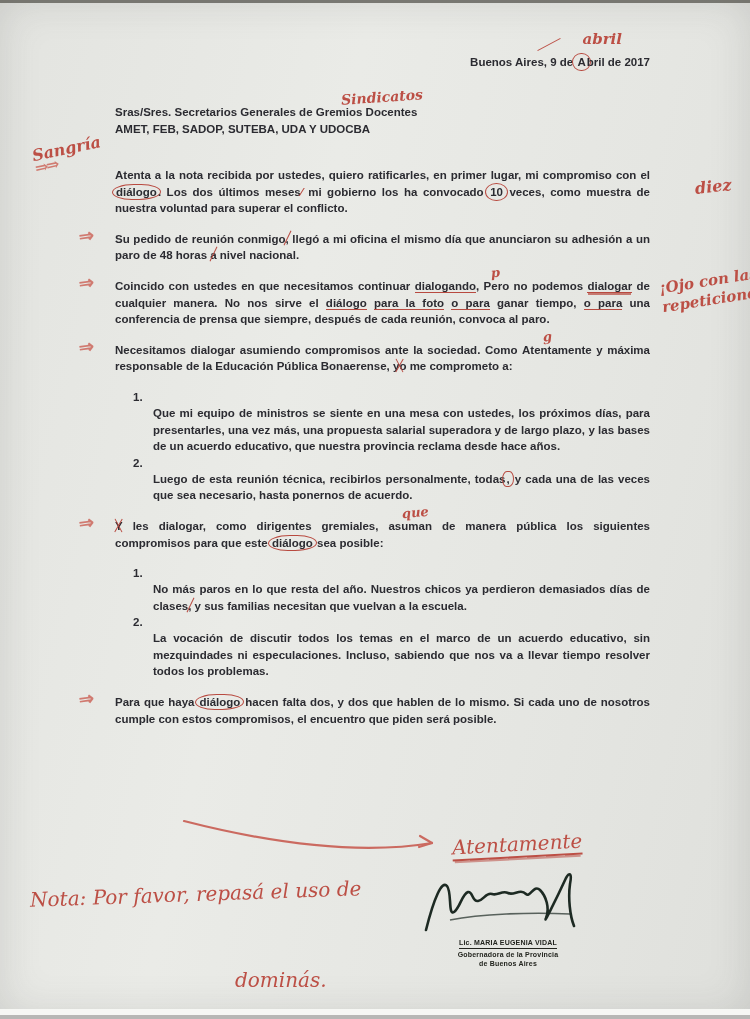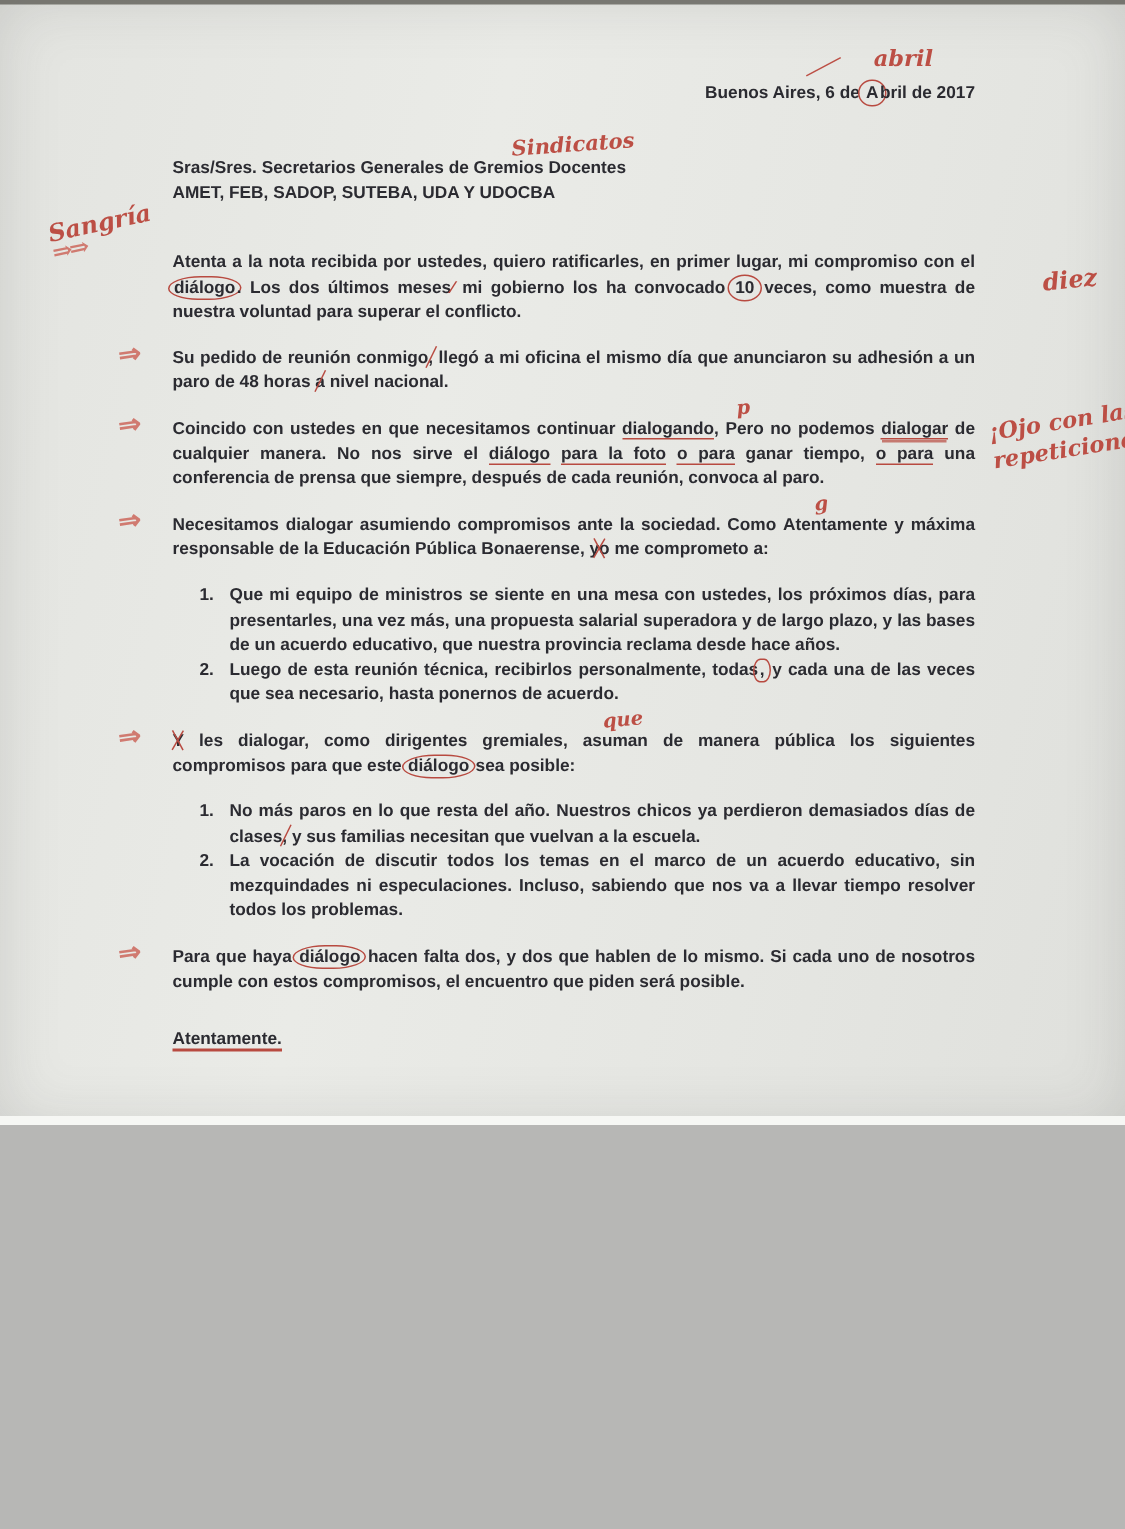--- a/index.html
+++ b/index.html
@@ -1,33 +1,33 @@
 <!DOCTYPE html>
 <html><head>
 <meta charset="utf-8">
 <style>
   html,body{margin:0;padding:0;background:#b7b7b5;}
   .page{
-    position:relative; width:750px; height:750px; overflow:hidden;
+    position:relative; width:750px; height:1015px; overflow:hidden;
     background:linear-gradient(103deg,#e3e4e0 0%,#eaebe7 38%,#e5e6e2 70%,#dfe0dc 100%);
     font-family:"Liberation Sans",sans-serif;
     box-shadow:inset 0 0 40px rgba(90,90,88,.18);
   }
   .edge-top{position:absolute;top:0;left:0;right:0;height:3px;background:#57564f;opacity:.75;}
   .edge-bottom{position:absolute;bottom:0;left:0;right:0;height:6px;background:#f6f7f4;}
   .col{position:relative;padding:0 100px 0 115px;}
   .typed{color:#2b2b31;font-weight:700;}
   .date{position:relative;margin-top:56px;text-align:right;font-size:11.5px;}
   .recipients{margin-top:36px;font-size:11.5px;line-height:16.5px;}
   .para{position:relative;margin:14px 0;font-size:11.5px;line-height:16.6px;text-align:justify;}
   .p1{margin-top:30px;}
   .list{margin:12px 0 12px 18px;}
   .li{display:flex;font-size:11.5px;line-height:16.6px;margin:0;}
   .num{width:20px;flex:0 0 20px;}
-  .litext{flex:1;text-align:justify;position:relative;}
+  .litext{flex:1;text-align:justify;position:relative;margin-top:16px;}
   .closing{position:relative;margin-top:24px;font-size:11.5px;}
   .hand{font-family:"DejaVu Serif",serif;font-style:italic;color:#bc4f45;}
   .parrow{position:absolute;left:-36px;top:-3px;color:#d07a70;font-size:18px;font-weight:700;transform:rotate(-8deg);font-style:normal;}
   .ru{border-bottom:1.8px solid #b84a40;}
   .ruwavy{border-bottom:1.8px solid #b84a40;box-shadow:0 3px 0 -1px rgba(184,74,64,.7);}
   .oval{border:1.6px solid #b84a40;border-radius:60% 55% 60% 55%/70% 65% 70% 65%;padding:1px 3px;margin:-1px -3px;}
   .circ{border:1.7px solid #b84a40;border-radius:50%;padding:2px 4px;margin:-2px -4px;}
   .slashed{position:relative;}
   .slashed::after{content:"";position:absolute;left:45%;top:-3px;height:16px;width:0;border-left:1.8px solid #b84a40;transform:rotate(26deg);}
   .crossx{position:relative;}
@@ -61,21 +61,21 @@
 <body>
 
 <div class="page">
   <div class="edge-top"></div>
 
   <div class="col">
 
     <div class="date typed">
       <span class="abril-line"></span>
       <span class="hand ann-abril">abril</span>
-      <span>Buenos Aires, 6 de </span><span class="circ">A</span><span>bril de 2017</span>
+      <span>Buenos Aires, 9 de </span><span class="circ">A</span><span>bril de 2017</span>
     </div>
 
     <div class="recipients typed">
       <div>
         <span>Sras/Sres. Secretarios Generales de </span><span class="fixwrap"><span class="hand ann-sind">Sindicatos</span><span>Gremios</span></span><span> Docentes</span>
       </div>
       <div>AMET, FEB, SADOP, SUTEBA, UDA Y UDOCBA</div>
     </div>
 
     <div class="para typed p1">
@@ -129,23 +129,20 @@
         <span class="num">2.</span>
         <div class="litext">La vocación de discutir todos los temas en el marco de un acuerdo educativo, sin mezquindades ni especulaciones. Incluso, sabiendo que nos va a llevar tiempo resolver todos los problemas.</div>
       </div>
     </div>
 
     <div class="para typed">
       <span class="parrow">⇒</span>
       <span>Para que haya </span><span class="oval">diálogo</span><span> hacen falta dos, y dos que hablen de lo mismo. Si cada uno de nosotros cumple con estos compromisos, el encuentro que piden será posible.</span>
     </div>
 
-    <div class="closing typed">
-      <span class="closing-u">Atentamente.</span>
-    </div>
   </div>
 
   <svg class="abs" style="left:180px;top:815px;" width="280" height="48" viewBox="0 0 280 48">
     <path d="M4,6 C 90,28 180,40 252,28" stroke="#cb6a60" stroke-width="2.2" fill="none" stroke-linecap="round"></path>
     <path d="M252,28 l-12,-7 M252,28 l-13,4" stroke="#cb6a60" stroke-width="2.2" fill="none" stroke-linecap="round"></path>
   </svg>
 
   <span class="abs hand hand-atent">Atentamente</span>
 
   <svg class="abs" style="left:420px;top:868px;" width="170" height="70" viewBox="0 0 170 70">

